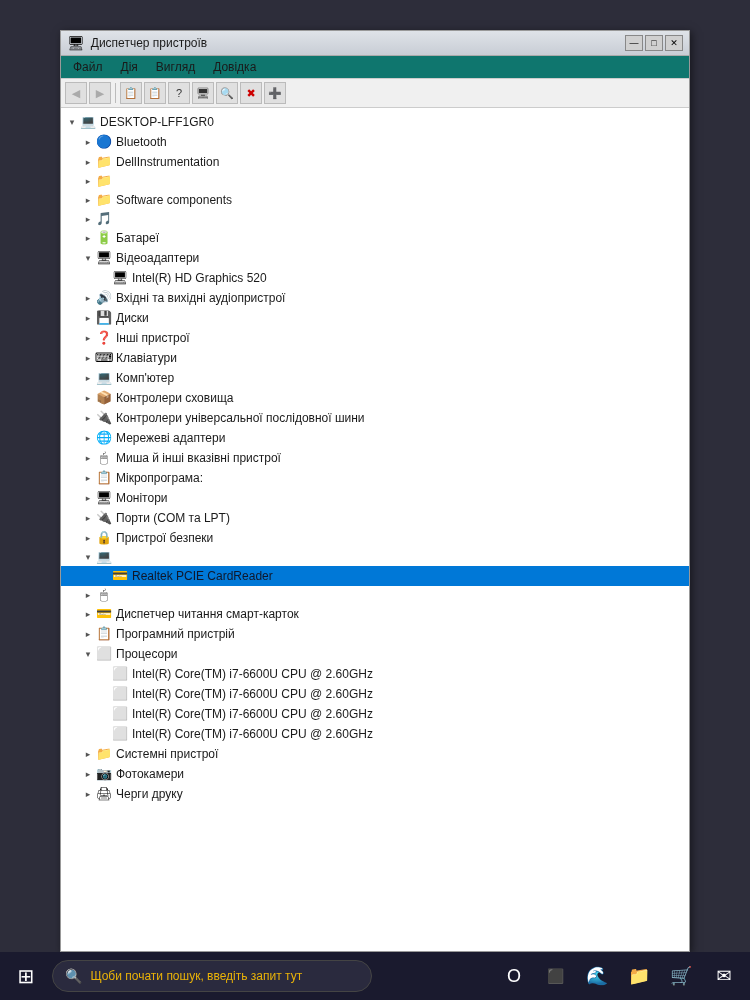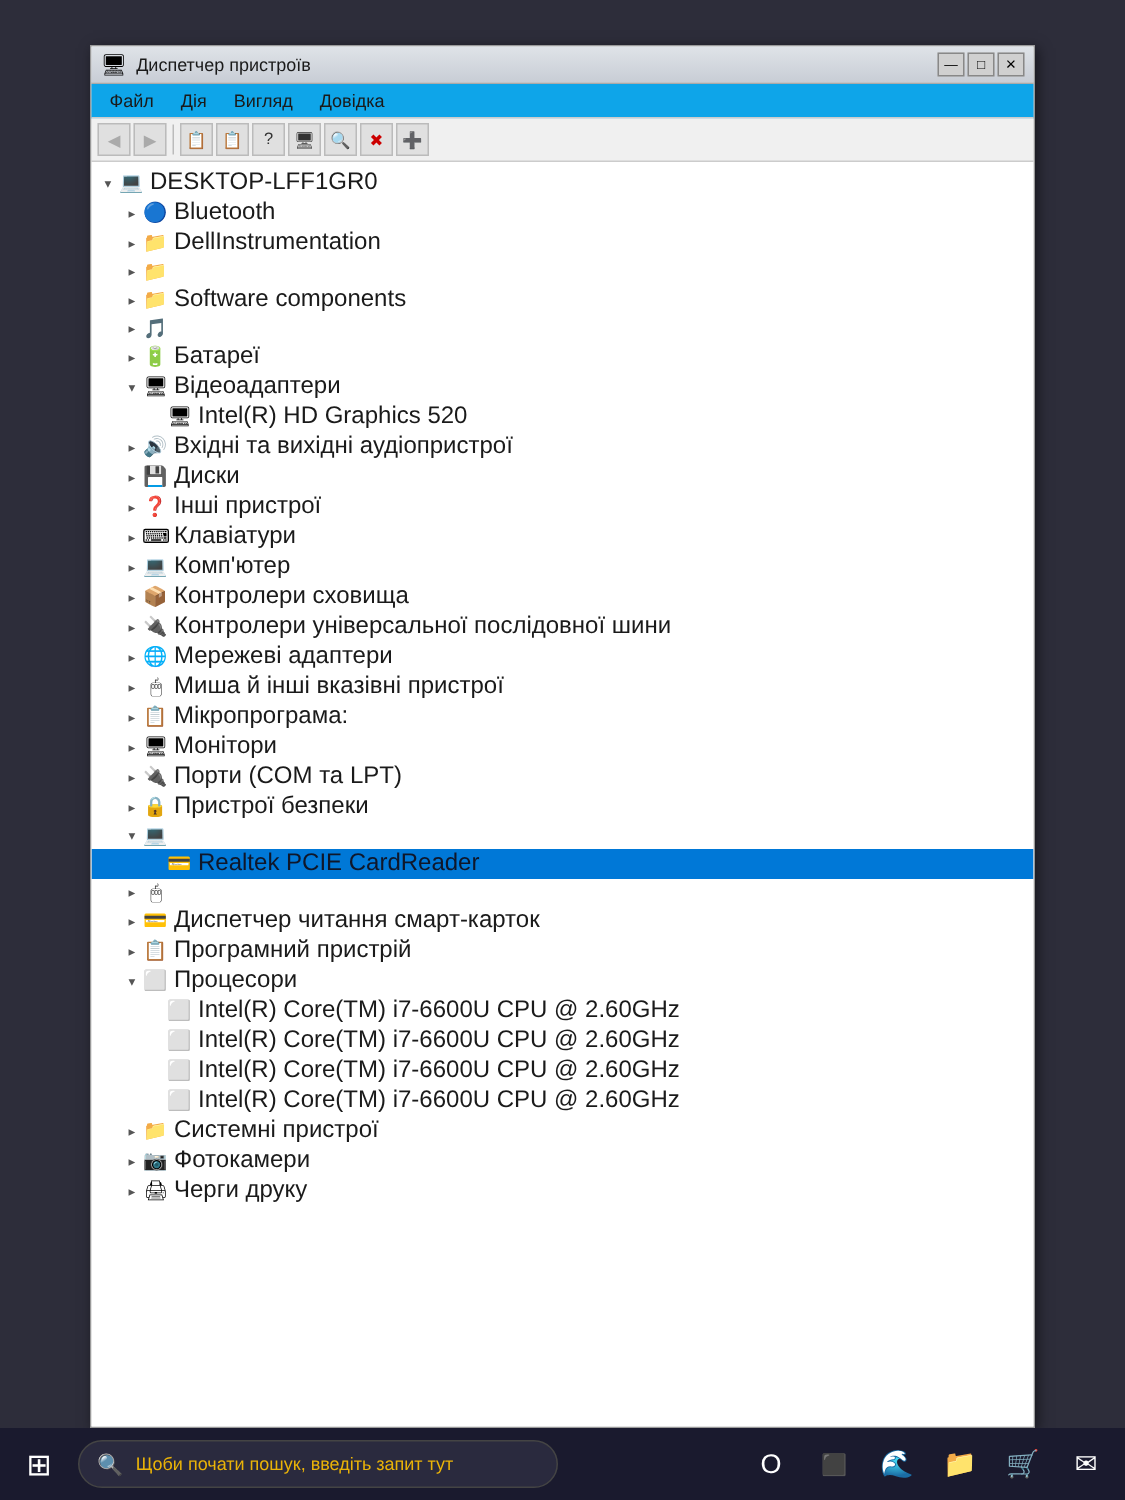--- a/index.html
+++ b/index.html
@@ -62,21 +62,21 @@
       border: 1px solid #888;
       font-size: 9px;
       cursor: pointer;
       display: flex;
       align-items: center;
       justify-content: center;
     }
 
     
     .menu-bar {
-      background: #0ea5e9;
+      background: #0f766e;
       border-bottom: 1px solid #ccc;
       padding: 2px 4px;
       display: flex;
       gap: 2px;
     }
     .menu-item {
       padding: 2px 8px;
       font-size: 12px;
       color: #1a1a1a;
       cursor: pointer;
@@ -162,21 +162,21 @@
       height: 16px;
       display: flex;
       align-items: center;
       justify-content: center;
       font-size: 13px;
       flex-shrink: 0;
       margin-right: 3px;
     }
 
     .item-label {
-      font-size: 16px;
+      font-size: 12px;
       color: #1a1a1a;
     }
     .tree-item.selected .item-label {
       color: #0f172a;
     }
 
     
     .taskbar {
       height: 48px;
       background: #1a1a2e;

